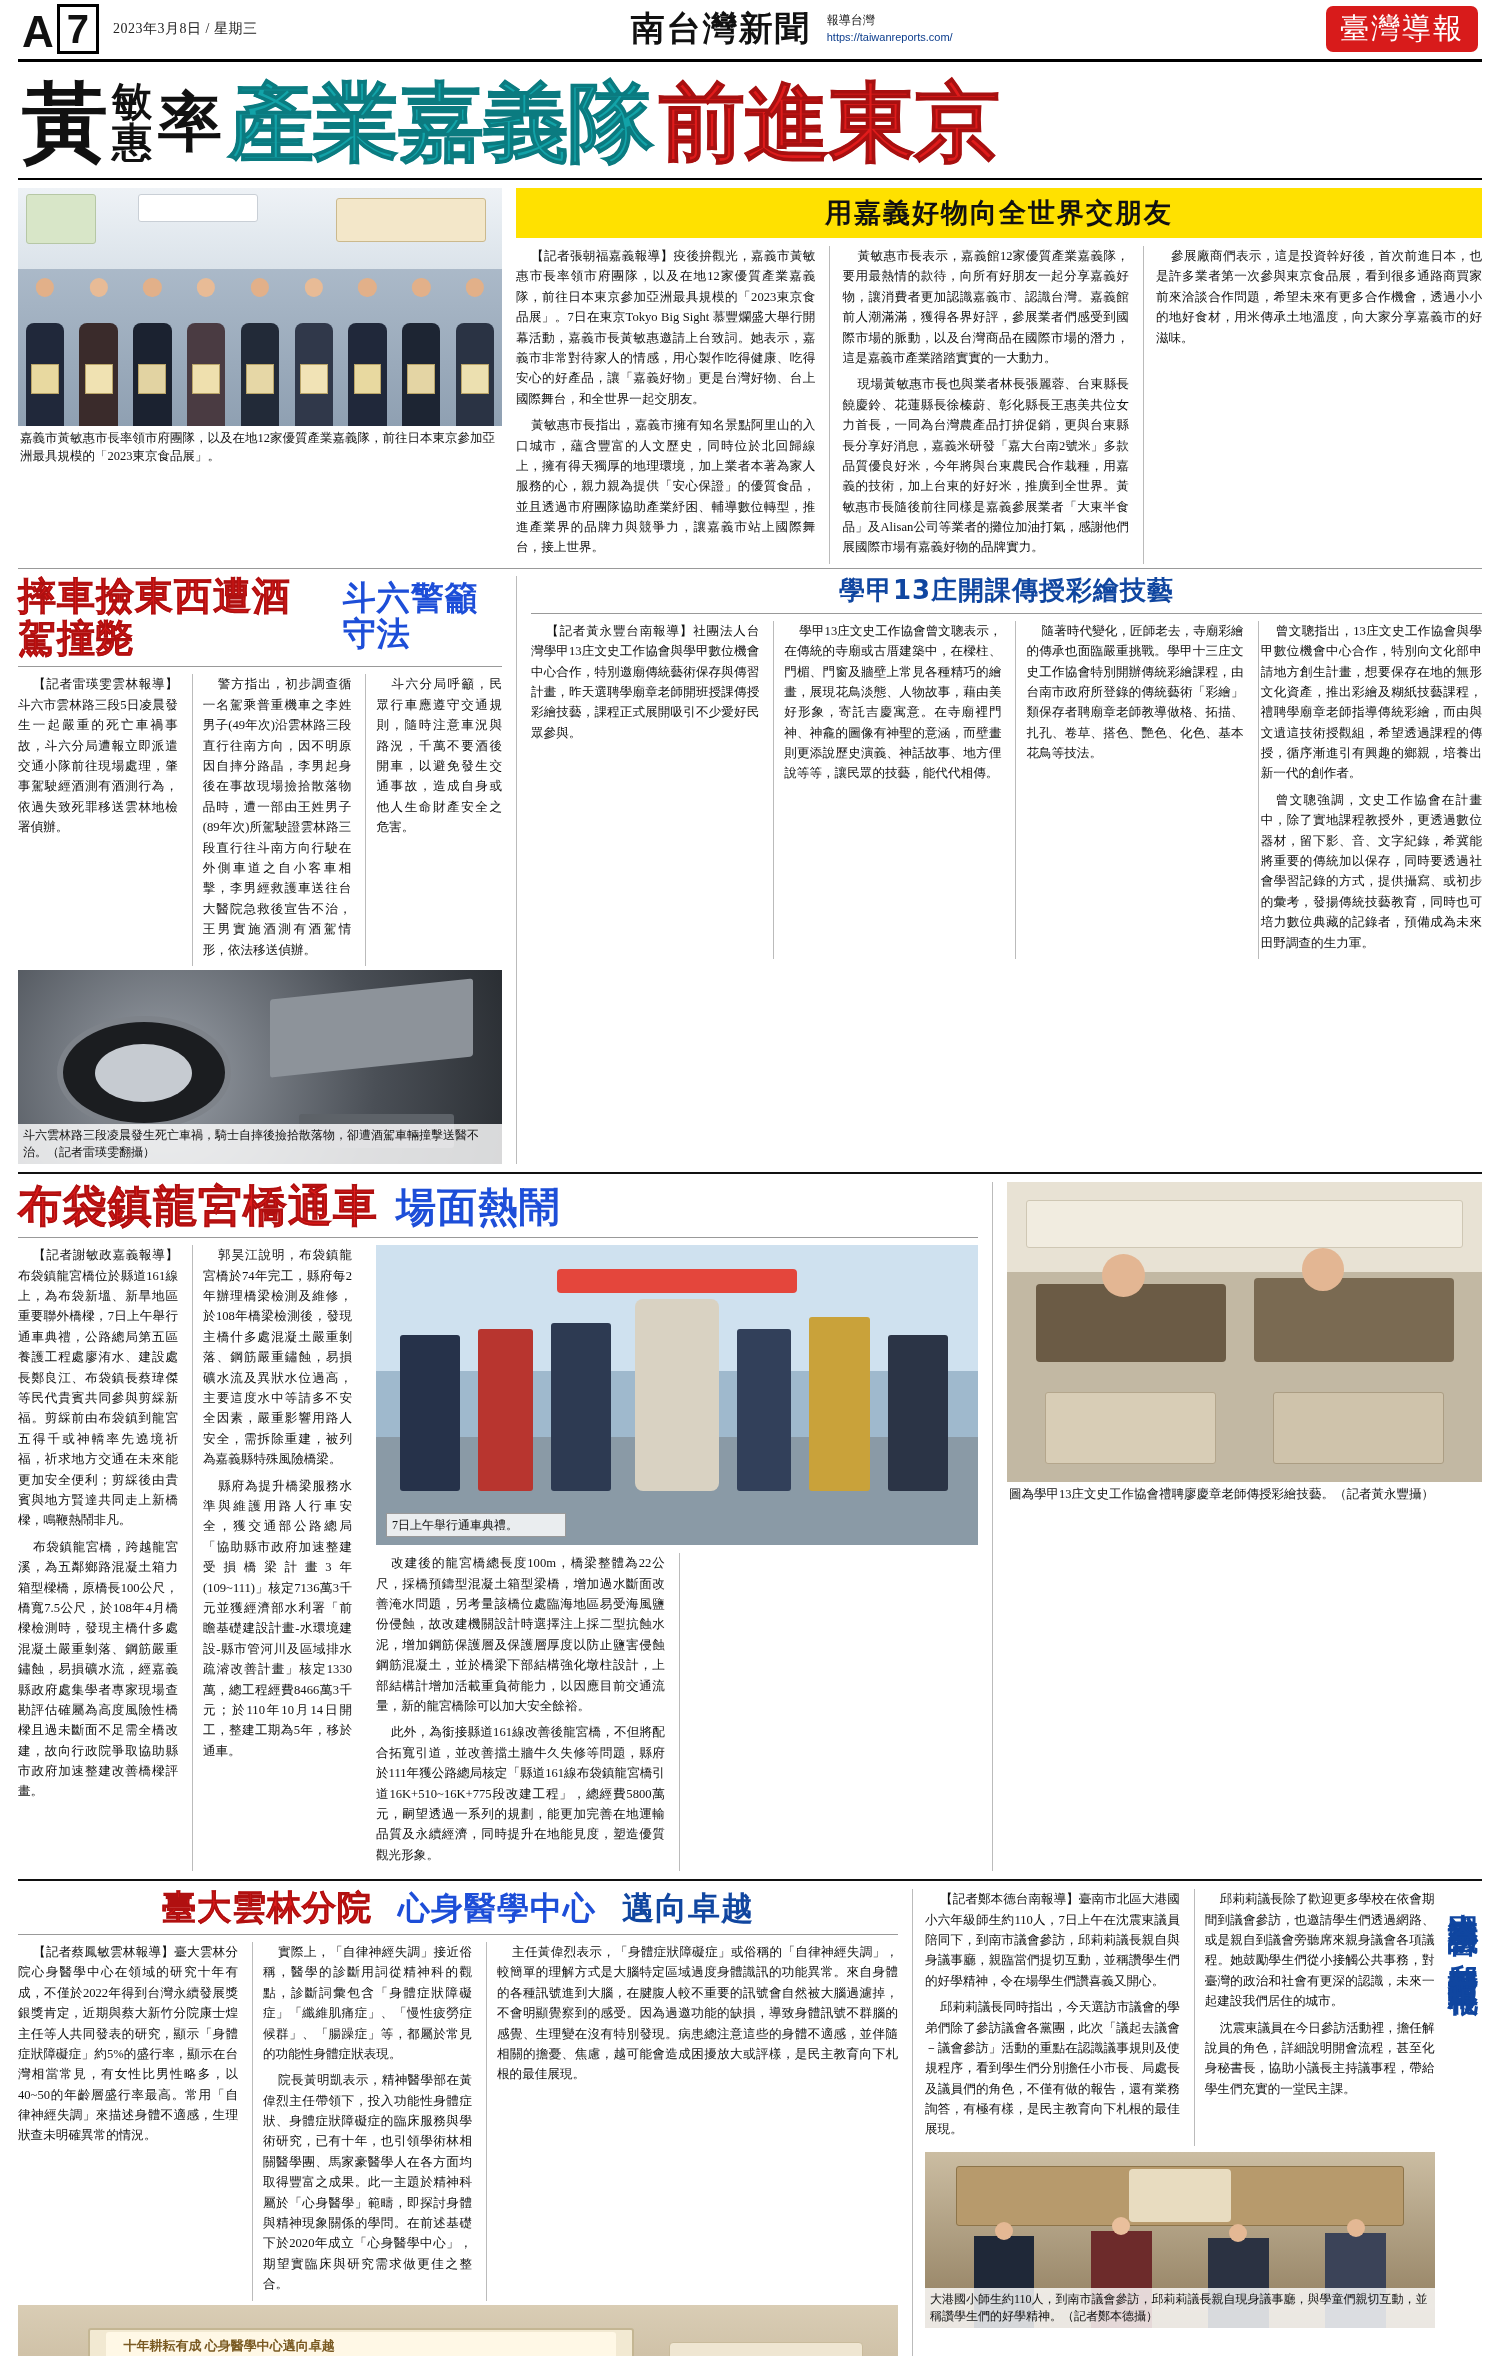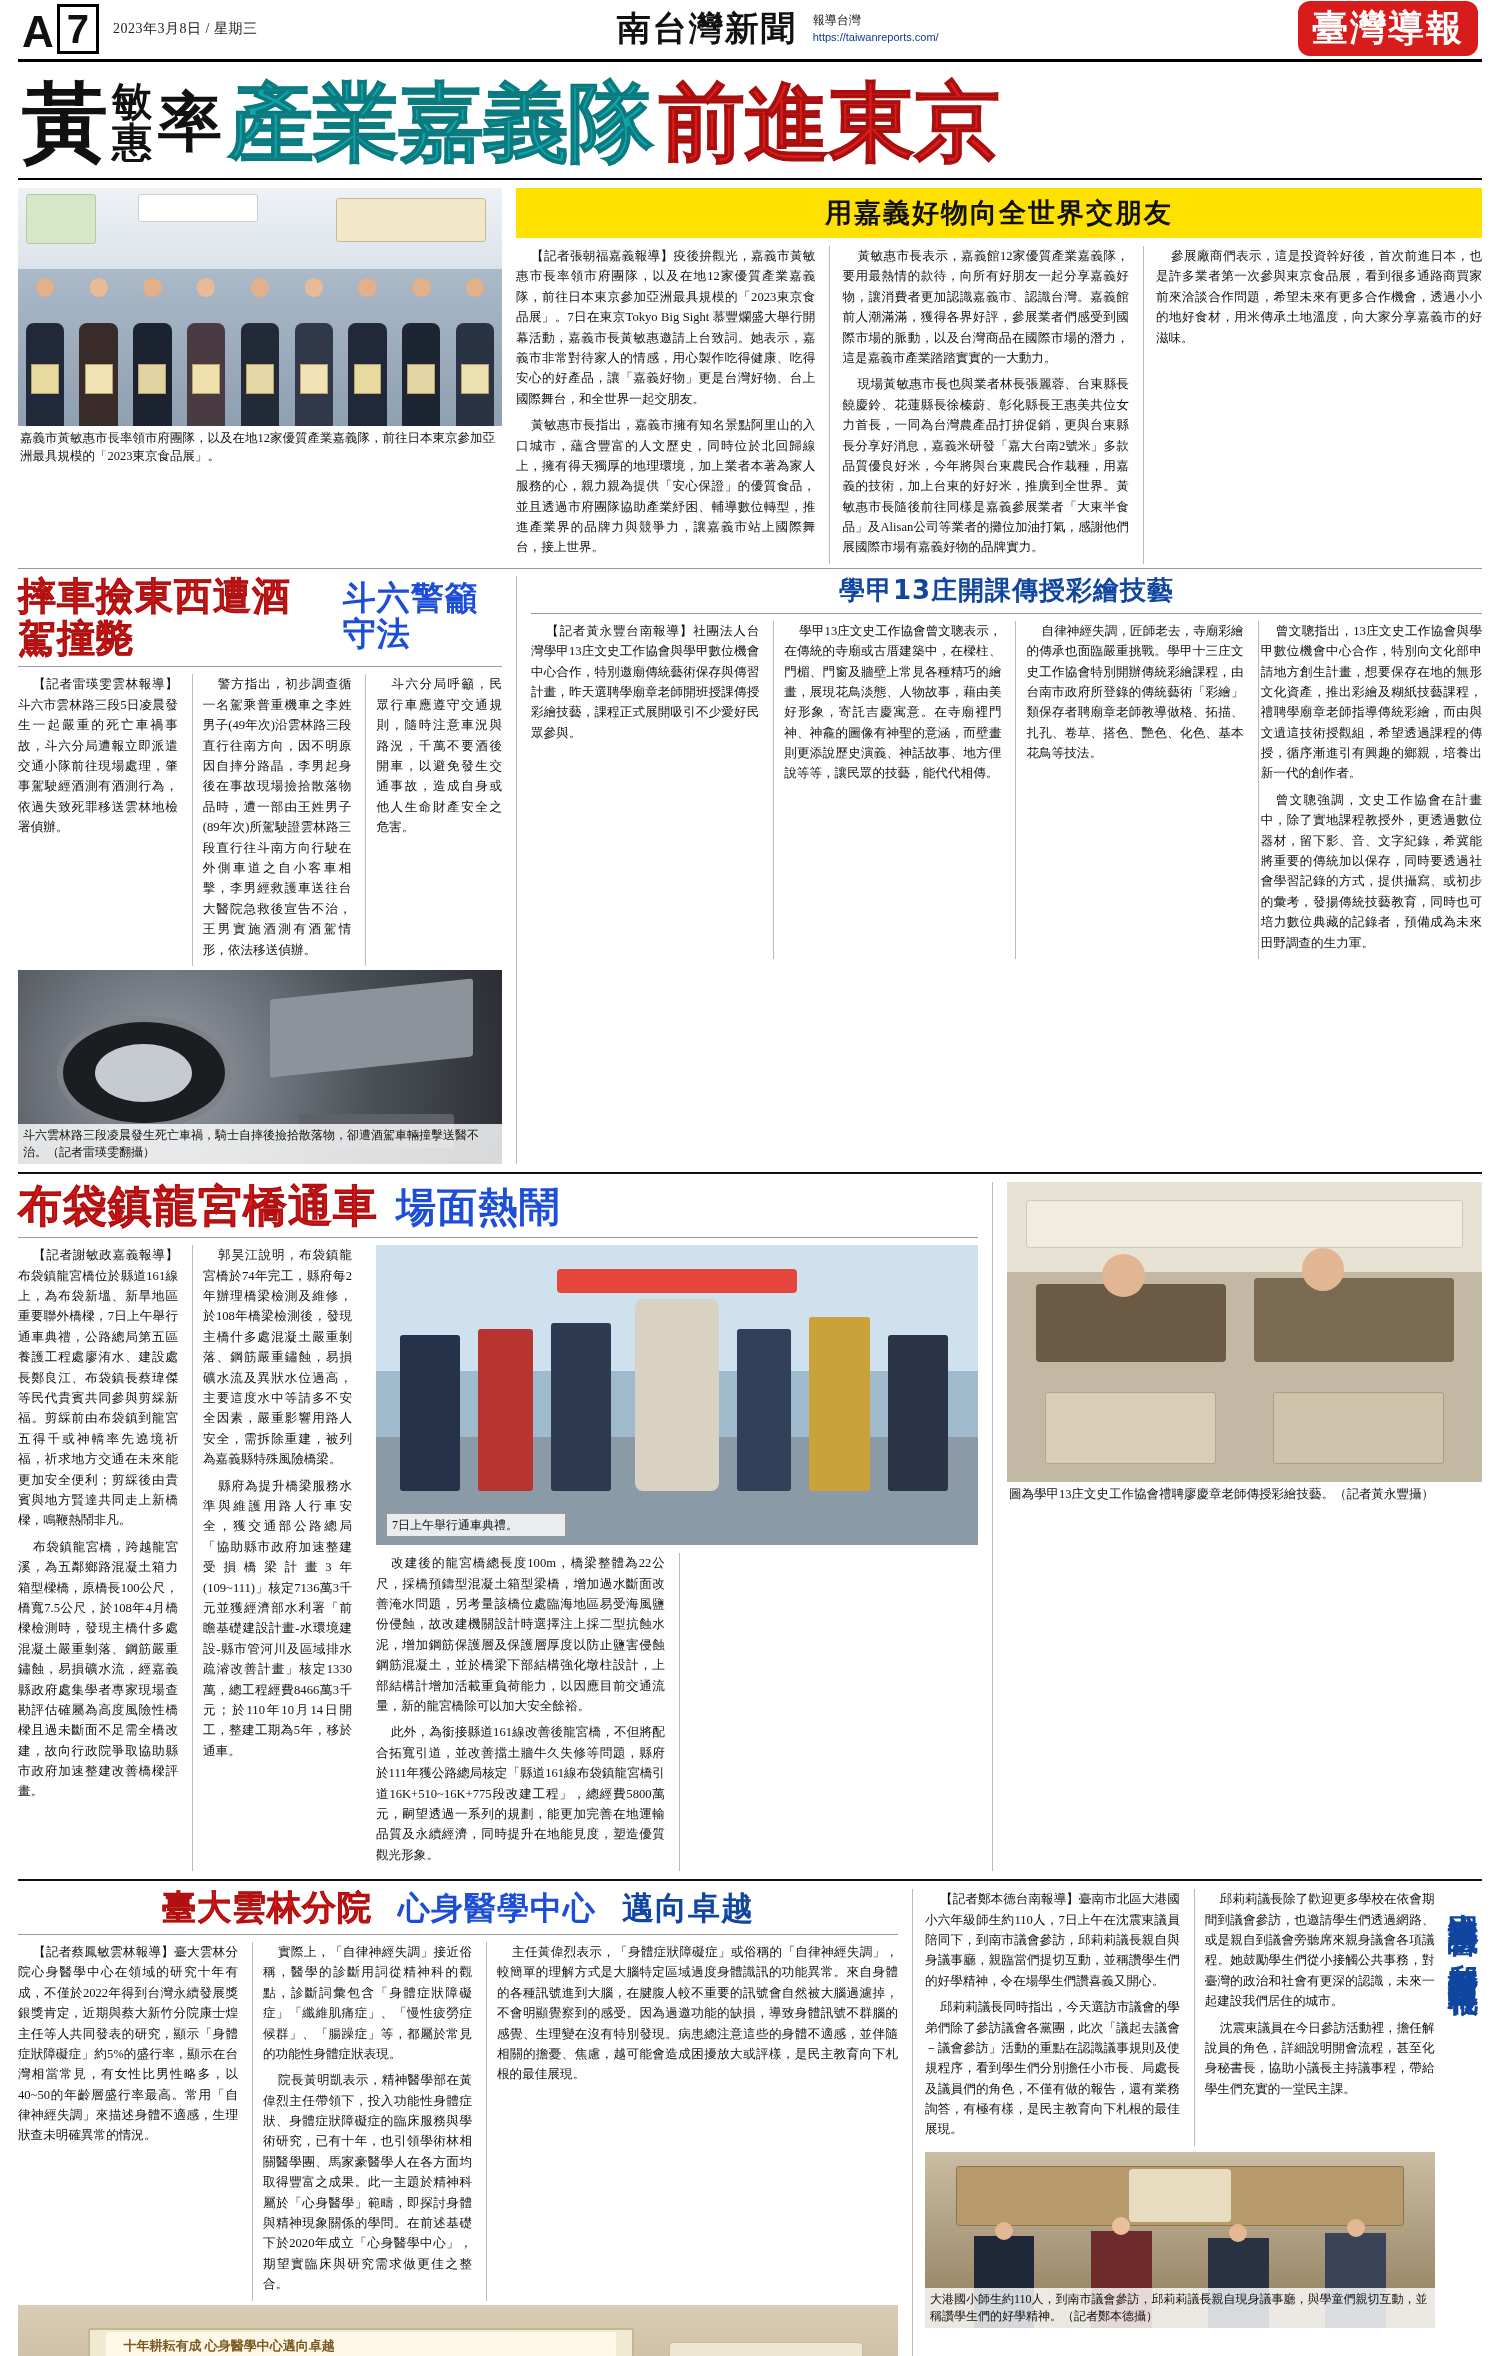--- a/index.html
+++ b/index.html
@@ -26,22 +26,22 @@
   .pagebadge .num {
     font-size:40px; font-family:"Liberation Sans", sans-serif; font-weight:bold;
     border:3px solid #000; padding:0 7px; margin-left:3px; line-height:44px;
   }
   .mh-date { font-size:14px; color:#222; white-space:nowrap; letter-spacing:0.5px; }
   .mh-center { flex:1; display:flex; align-items:center; justify-content:center; gap:16px; }
   .mh-section { font-size:34px; font-weight:bold; letter-spacing:2px; }
   .mh-sub { font-size:12px; line-height:1.5; color:#111; }
   .mh-sub .url { color:#0b3c8c; font-family:"Liberation Sans", sans-serif; font-size:11px; }
   .mh-logo {
-    background:#d81b1b; color:#fff; font-size:36px; font-weight:bold;
-    padding:3px 14px; letter-spacing:2px; border-radius:12px;
+    background:#d81b1b; color:#fff; font-size:29px; font-weight:normal;
+    padding:3px 14px; letter-spacing:2px; border-radius:7px;
     font-family:"Liberation Sans", sans-serif;
   }
 
   
   .mainhead {
     display:flex; align-items:center; gap:6px;
     padding:10px 4px 6px 4px;
     border-bottom:2px solid #000;
     height:118px;
   }
@@ -275,21 +275,21 @@
       <div class="hl-blue" style="text-align:center;">學甲13庄開課傳授彩繪技藝</div>
       <div class="rule-thin"></div>
       <div class="cols">
         <div class="body-col" style="width:24%;">
           <p>【記者黃永豐台南報導】社團法人台灣學甲13庄文史工作協會與學甲數位機會中心合作，特別邀廟傳統藝術保存與傳習計畫，昨天選聘學廟章老師開班授課傳授彩繪技藝，課程正式展開吸引不少愛好民眾參與。</p>
         </div>
         <div class="body-col vline" style="width:24%;padding-left:10px;">
           <p>學甲13庄文史工作協會曾文聰表示，在傳統的寺廟或古厝建築中，在樑柱、門楣、門窗及牆壁上常見各種精巧的繪畫，展現花鳥淡態、人物故事，藉由美好形象，寄託吉慶寓意。在寺廟裡門神、神龕的圖像有神聖的意涵，而壁畫則更添說歷史演義、神話故事、地方俚說等等，讓民眾的技藝，能代代相傳。</p>
         </div>
         <div class="body-col vline" style="width:24%;padding-left:10px;">
-          <p>自律神經失調，匠師老去，寺廟彩繪的傳承也面臨嚴重挑戰。學甲十三庄文史工作協會特別開辦傳統彩繪課程，由台南市政府所登錄的傳統藝術「彩繪」類保存者聘廟章老師教導做格、拓描、扎孔、卷草、搭色、艷色、化色、基本花鳥等技法。</p>
+          <p>隨著時代變化，匠師老去，寺廟彩繪的傳承也面臨嚴重挑戰。學甲十三庄文史工作協會特別開辦傳統彩繪課程，由台南市政府所登錄的傳統藝術「彩繪」類保存者聘廟章老師教導做格、拓描、扎孔、卷草、搭色、艷色、化色、基本花鳥等技法。</p>
         </div>
         <div class="body-col vline" style="flex:1;padding-left:2px;">
           <p>曾文聰指出，13庄文史工作協會與學甲數位機會中心合作，特別向文化部申請地方創生計畫，想要保存在地的無形文化資產，推出彩繪及糊紙技藝課程，禮聘學廟章老師指導傳統彩繪，而由與文遺這技術授觀組，希望透過課程的傳授，循序漸進引有興趣的鄉親，培養出新一代的創作者。</p>
           <p>曾文聰強調，文史工作協會在計畫中，除了實地課程教授外，更透過數位器材，留下影、音、文字紀錄，希冀能將重要的傳統加以保存，同時要透過社會學習記錄的方式，提供攝寫、或初步的彙考，發揚傳統技藝教育，同時也可培力數位典藏的記錄者，預備成為未來田野調查的生力軍。</p>
         </div>
       </div>
     </div>
   </div>
 
   <div class="rule-thick"></div>

